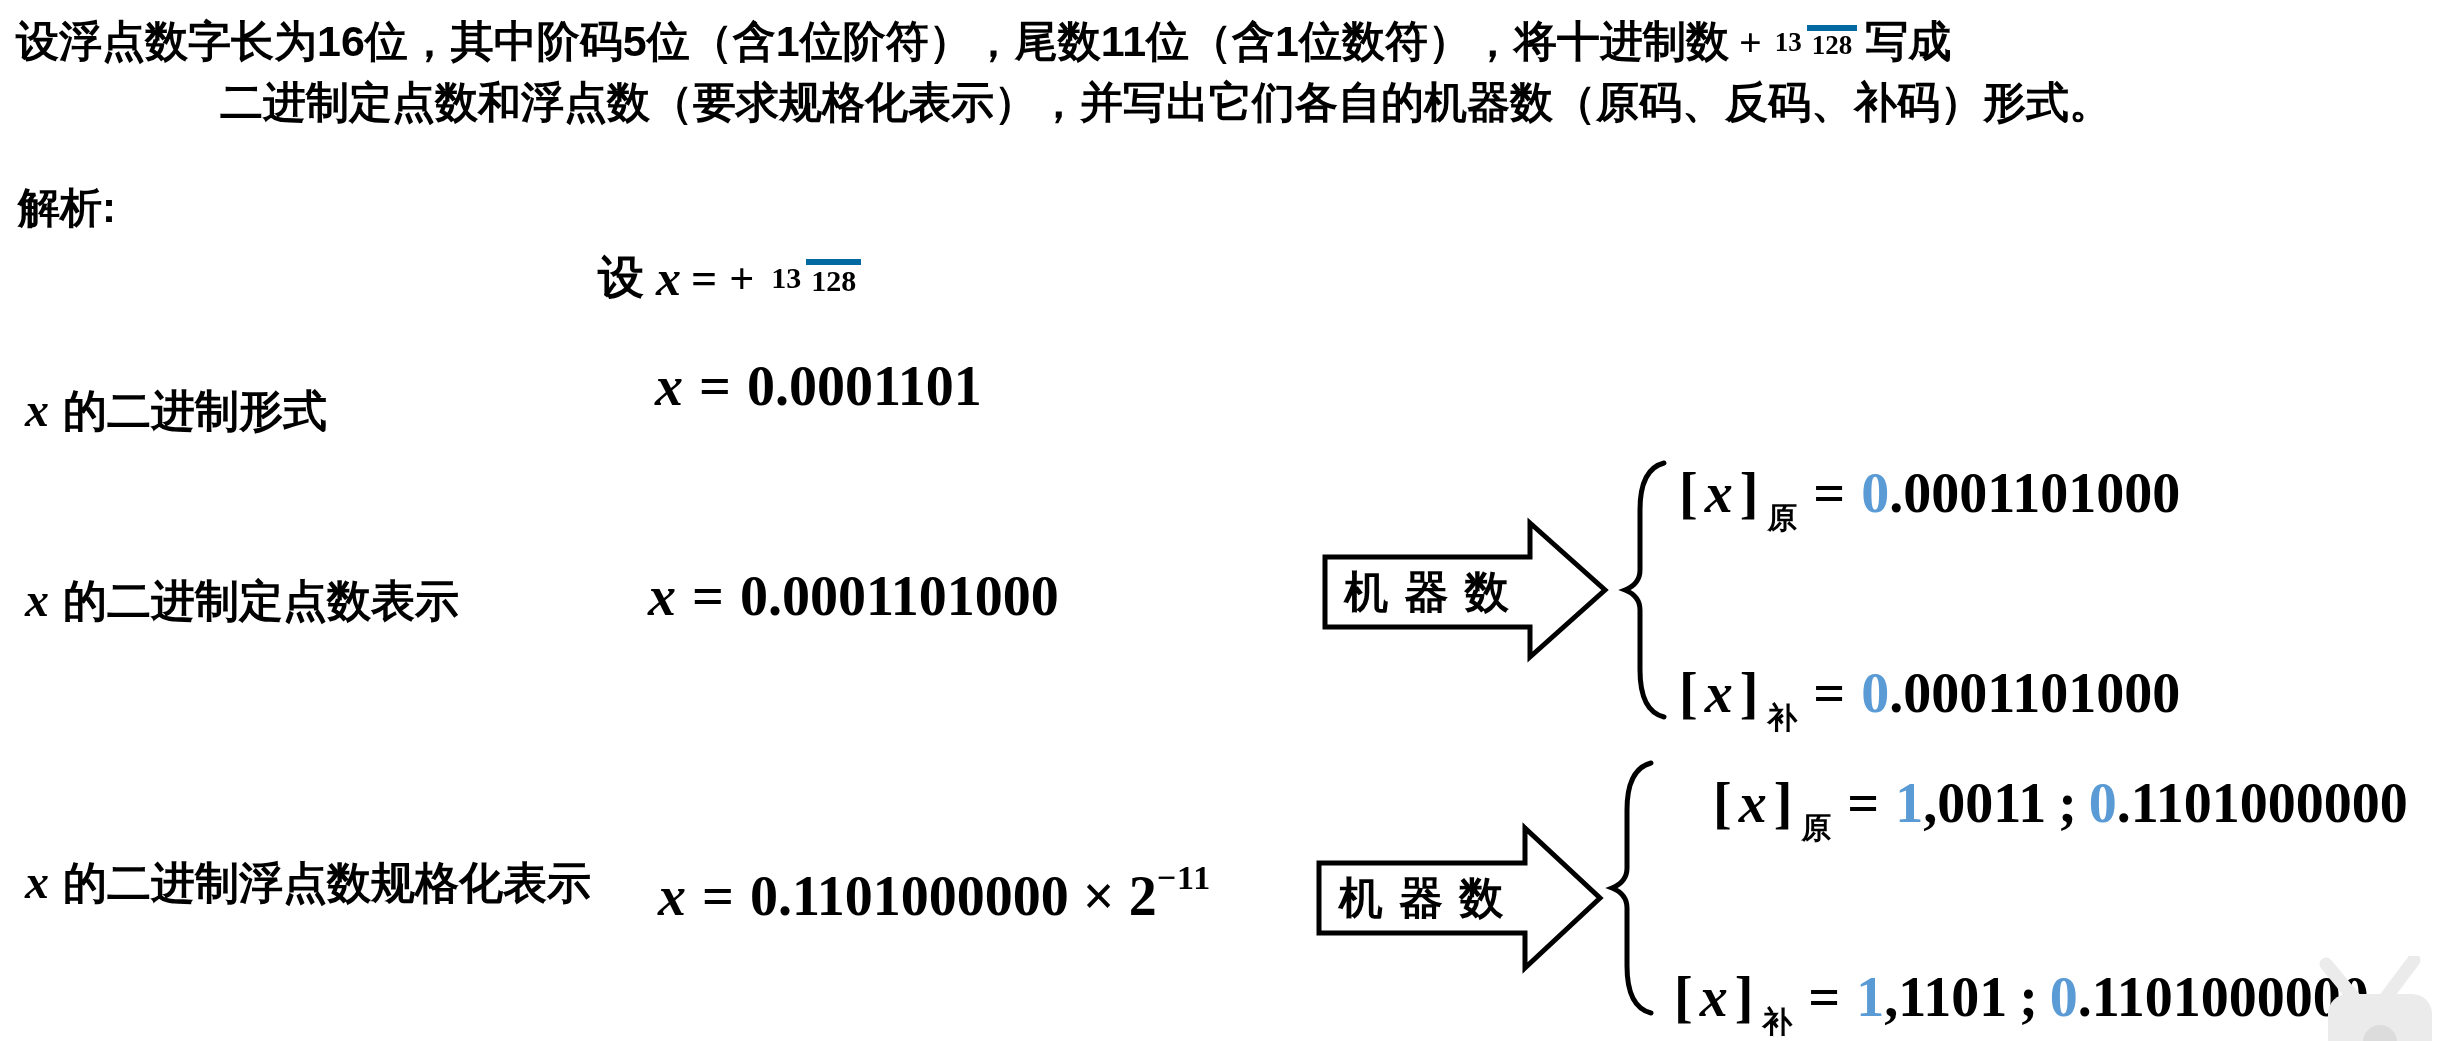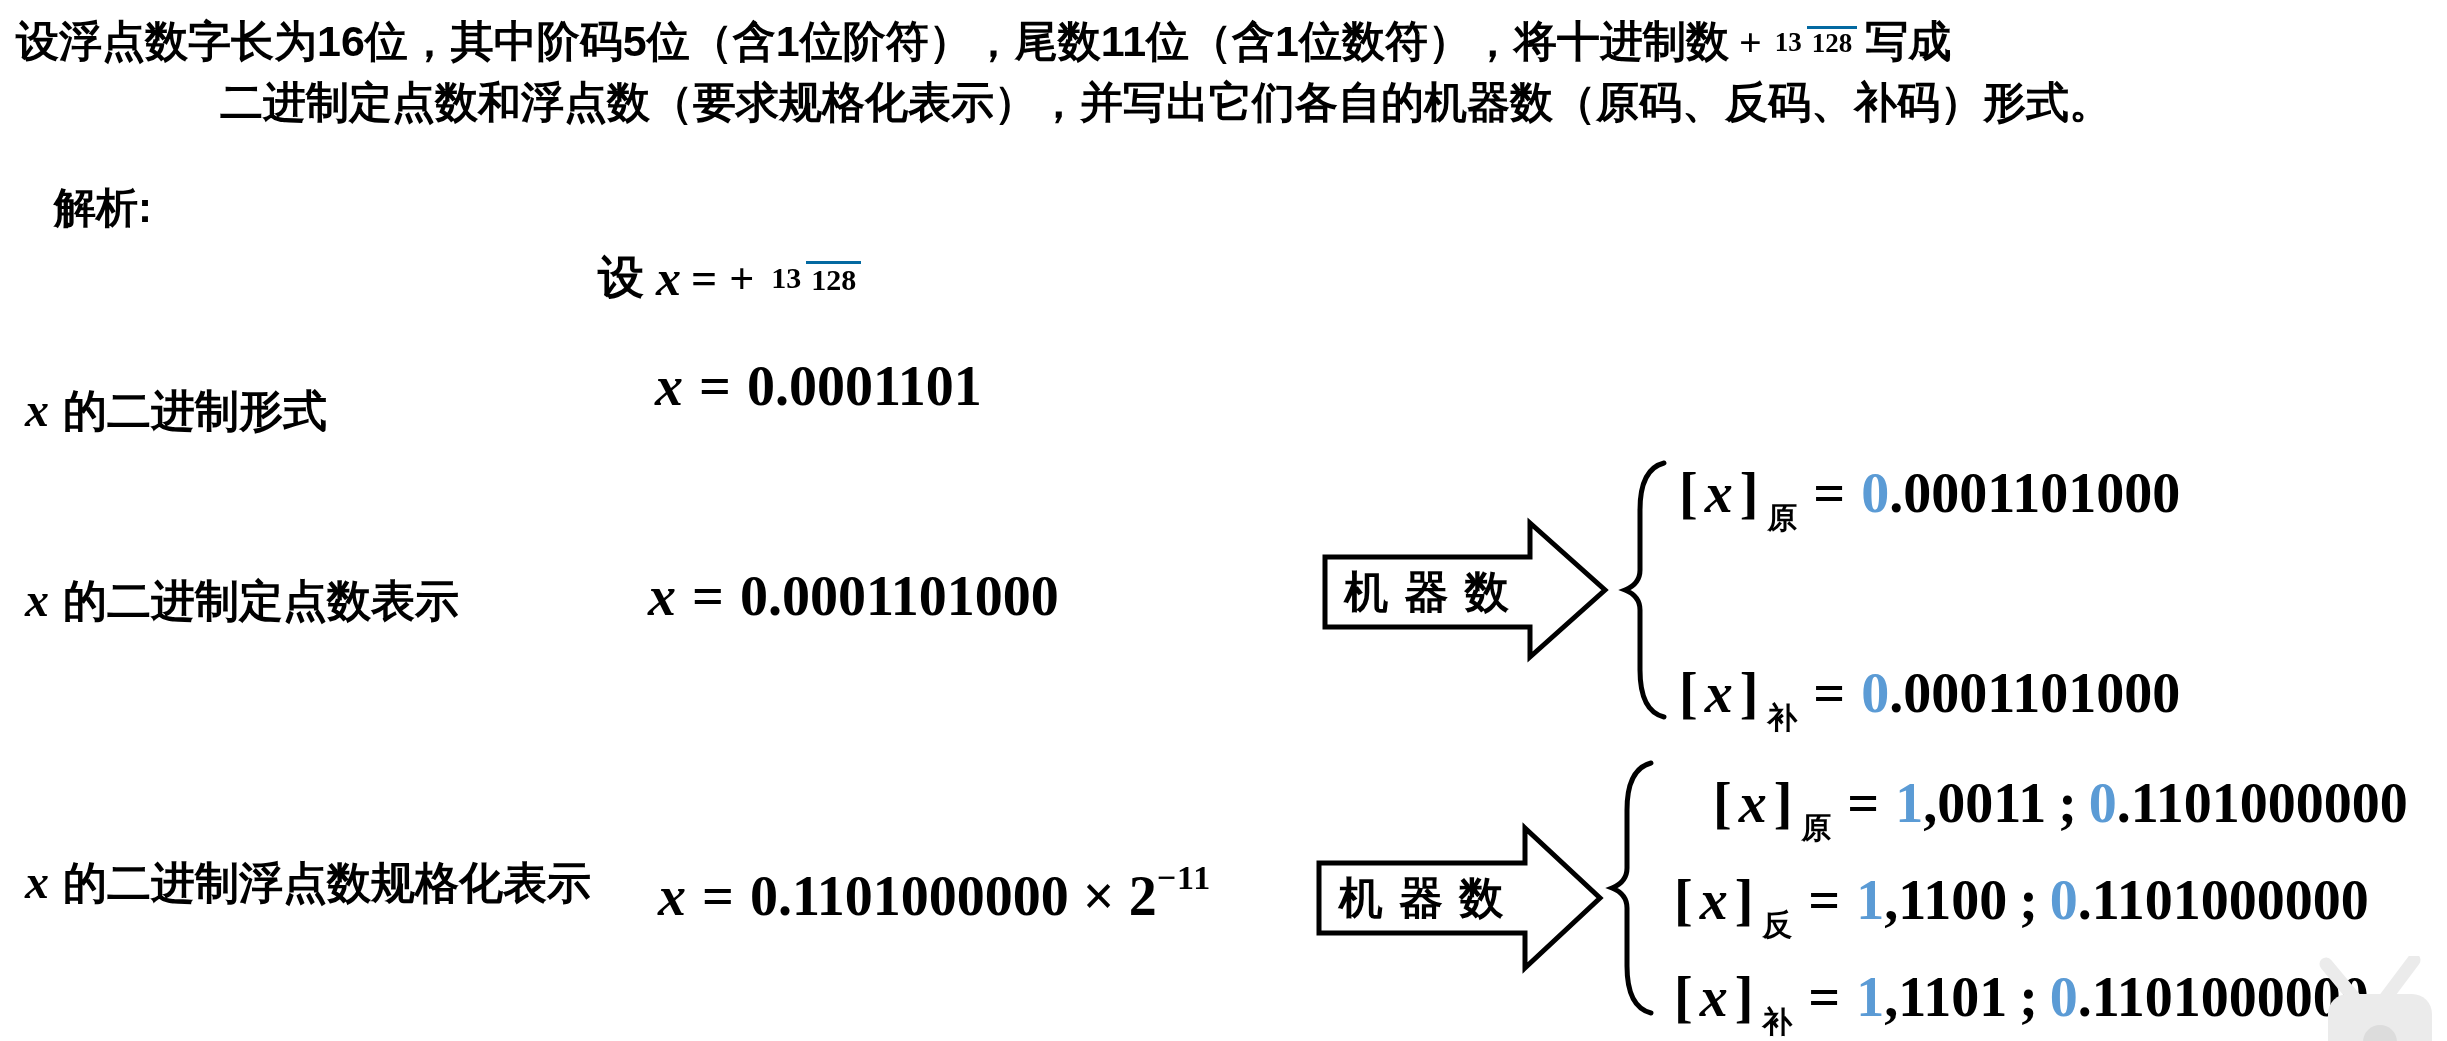--- a/index.html
+++ b/index.html
@@ -12,25 +12,25 @@
   .abs{position:absolute;white-space:nowrap;}
   .cjk{font-weight:700;}
   .serif{font-family:"Liberation Serif","DejaVu Serif",serif;font-weight:700;}
   .var{font-family:"Liberation Serif","DejaVu Serif",serif;font-weight:700;font-style:italic;}
 
   
   .title1{left:16px;top:2px;height:80px;display:flex;align-items:center;font-size:43px;}
   .title2{left:220px;top:76px;font-size:43px;line-height:52px;}
   .frac{display:inline-flex;flex-direction:row;align-items:center;margin:0 8px;line-height:1;}
   .frac .num,.frac .den{font-size:27px;padding:1px 5px;}
-  .frac .den{border-top:3px solid #0369a1;}
+  .frac .den{border-top:6px solid #0369a1;}
   .plus{font-size:40px;margin-left:10px;}
 
   
-  .analysis{left:18px;top:180px;font-size:42px;margin-left:36px;}
+  .analysis{left:18px;top:180px;font-size:42px;}
 
   
   .setup{left:598px;top:222px;height:112px;display:flex;align-items:center;font-size:46px;}
   .setup .var{font-size:50px;margin:0 10px 0 12px;}
   .setup .eq{font-size:46px;margin-right:12px;}
   .setup .plus{font-size:44px;margin:0 4px 0 0;}
   .setup .frac .num,.setup .frac .den{font-size:30px;}
 
   
   .step-label{font-size:44px;display:flex;align-items:baseline;}
@@ -125,23 +125,20 @@
 <div class="mgroup" style="left:1300px;top:745px;width:1147px;height:296px;">
   <svg width="370" height="296" viewBox="0 0 370 296">
     <polygon points="19,118 225,118 225,83 300,153 225,223 225,188 19,188" fill="#ffffff" stroke="#000000" stroke-width="5"></polygon>
     <path transform="translate(307,15)" d="M 44,3 Q 20,9 20,50 L 20,108 Q 20,122 5,128 Q 20,134 20,148 L 20,206 Q 20,247 44,253" fill="none" stroke="#000000" stroke-width="5" stroke-linecap="round"></path>
   </svg>
   <div class="mg-label cjk" style="left:19px;top:118px;width:206px;height:70px;">机 器 数</div>
 
   <div class="mentry" style="left:385px;top:28px;margin-left:21px;">
     <span class="br">[</span><span class="var">x</span><span class="br">]</span><span class="msub">原</span><span class="eq">=</span><span class="sign">1</span><span>,0011</span><span class="sep">;</span><span class="sign">0</span><span>.1101000000</span>
   </div>
-  <div class="mentry" style="left:367px;top:125px;">
-    <span class="br">[</span><span class="var">x</span><span class="br">]</span><span class="msub">反</span><span class="eq">=</span><span class="sign">1</span><span>,1100</span><span class="sep">;</span><span class="sign">0</span><span>.1101000000</span>
-  </div>
   <div class="mentry" style="left:367px;top:222px;">
     <span class="br">[</span><span class="var">x</span><span class="br">]</span><span class="msub">补</span><span class="eq">=</span><span class="sign">1</span><span>,1101</span><span class="sep">;</span><span class="sign">0</span><span>.1101000000</span>
   </div>
 </div>
 
 <div class="watermark">
   <svg width="160" height="90" viewBox="0 0 160 90">
     <path d="M 34,8 L 64,44 M 122,4 L 92,44" stroke="#ebebeb" stroke-width="13" stroke-linecap="round" fill="none"></path>
     <rect x="36" y="38" width="104" height="70" rx="20" fill="#ebebeb"></rect>
     <circle cx="88" cy="86" r="17" fill="#dcdcdc"></circle>

